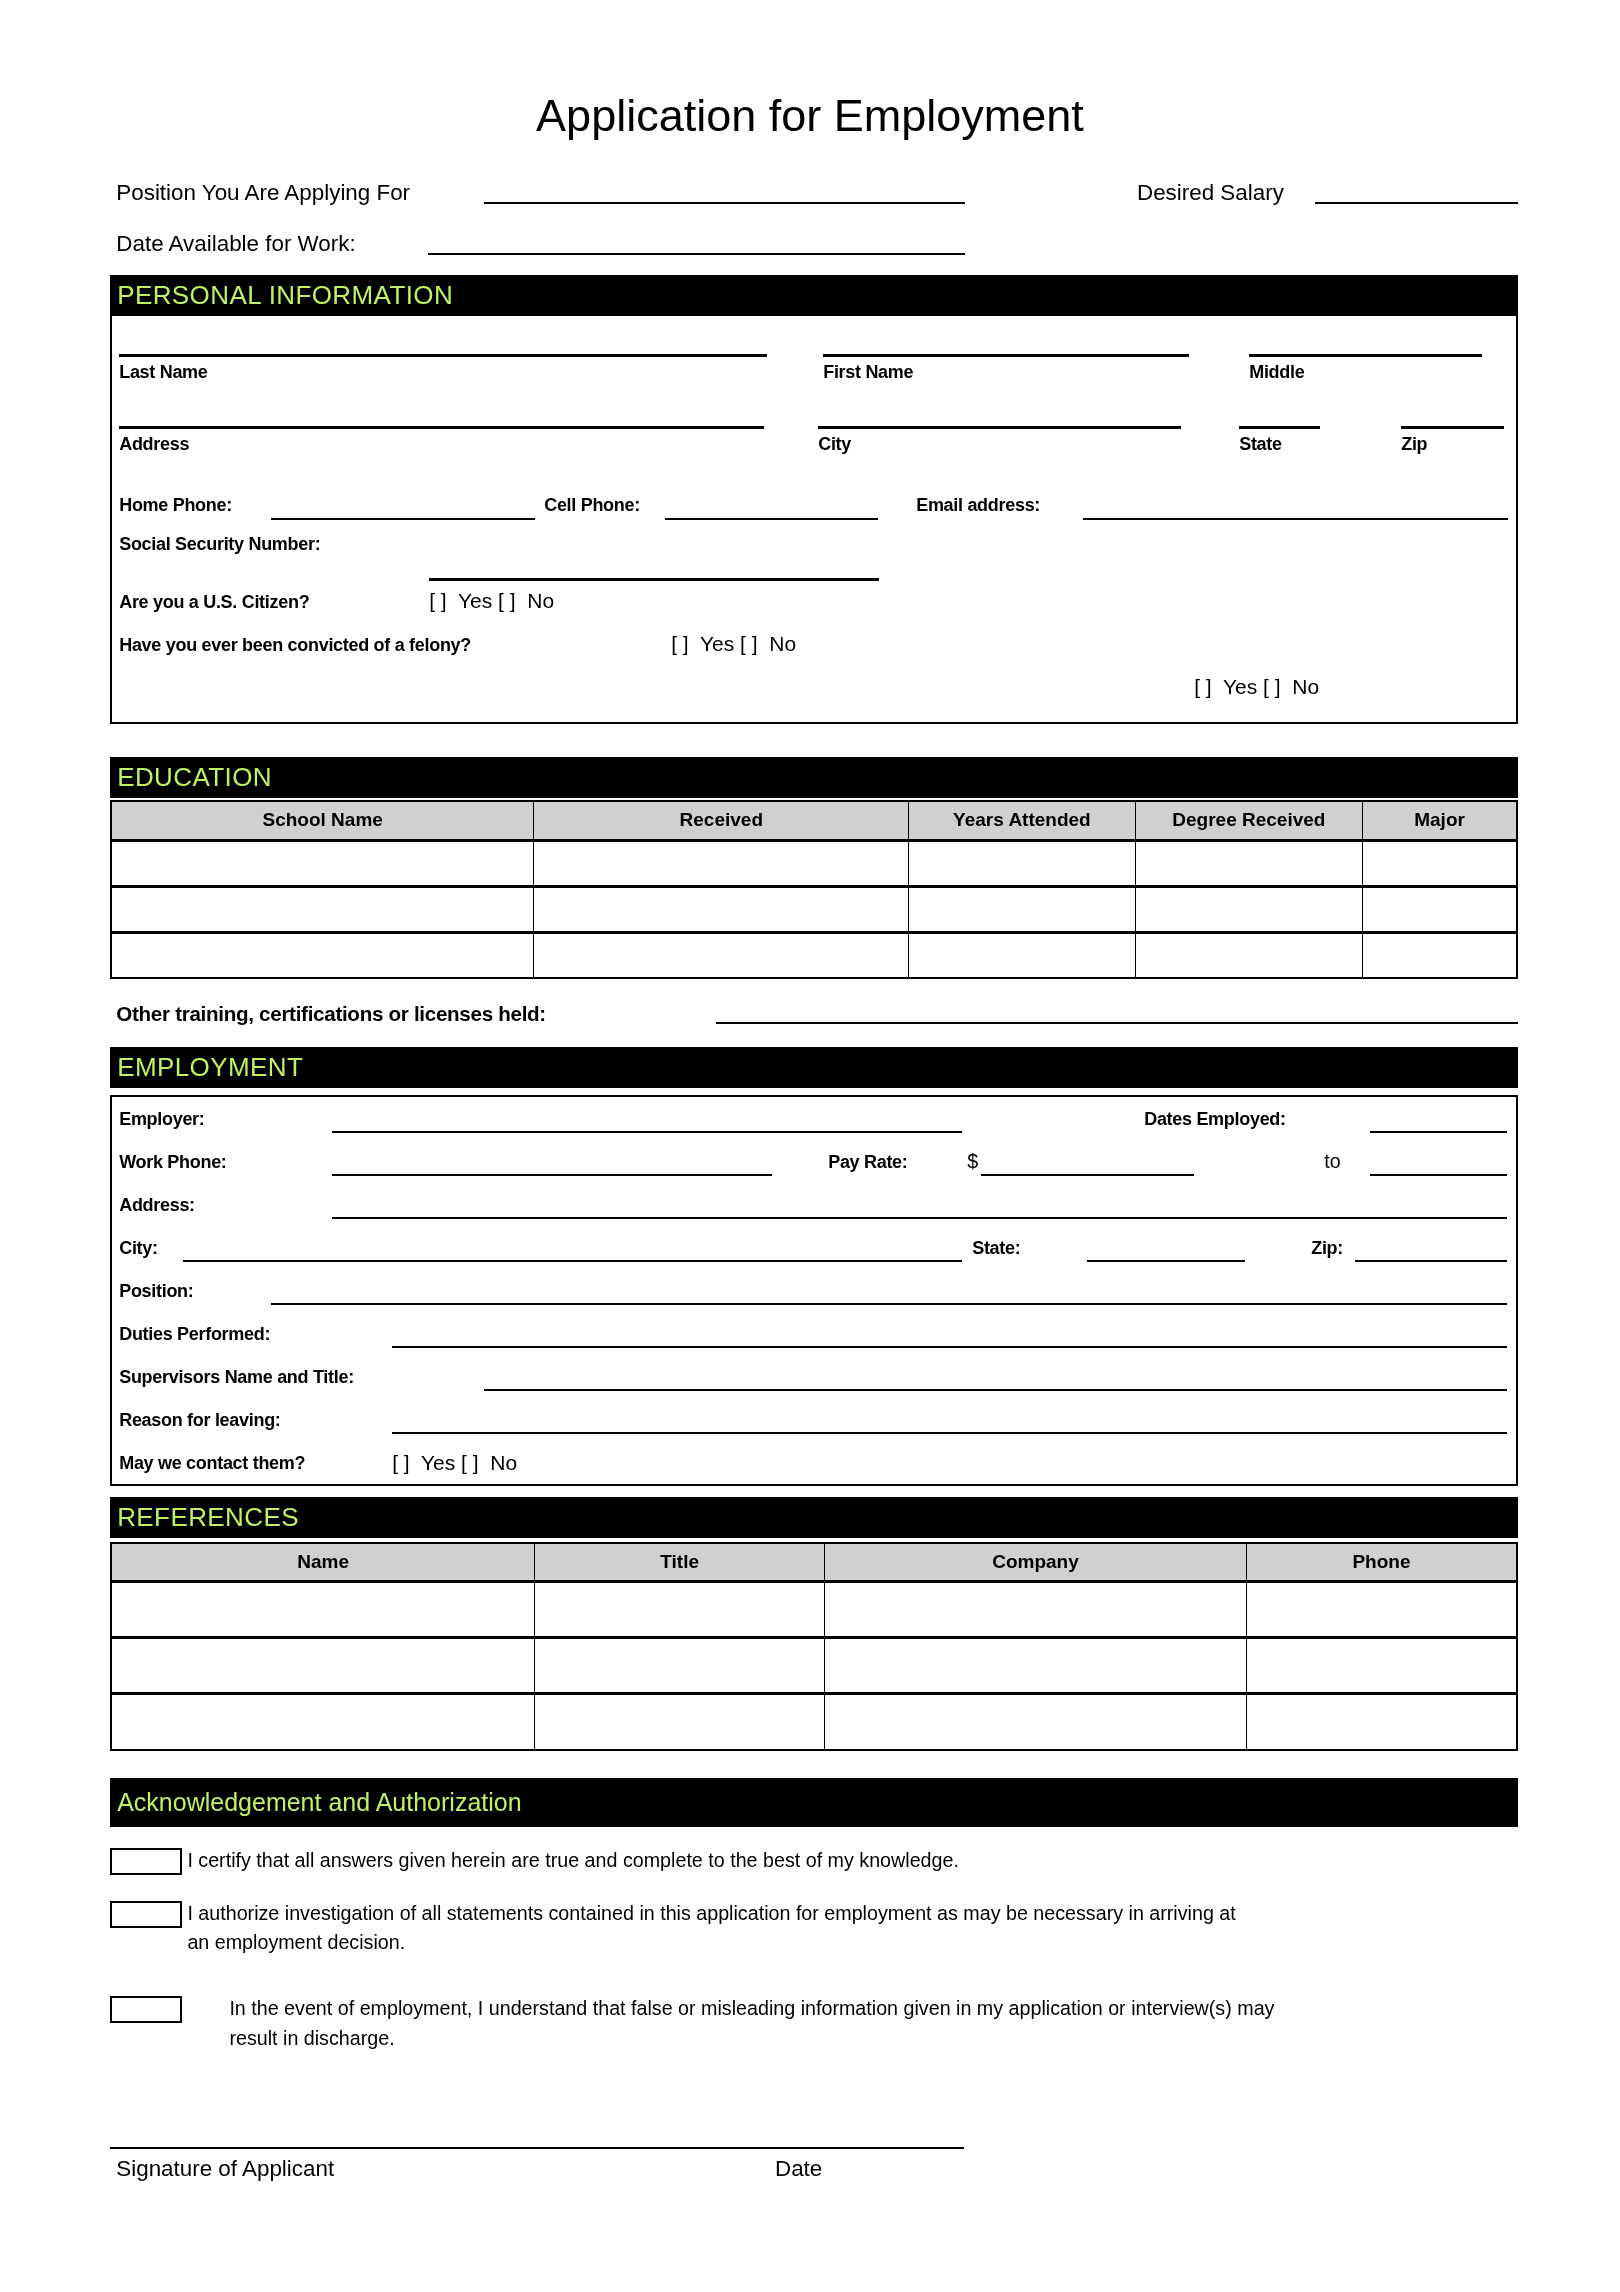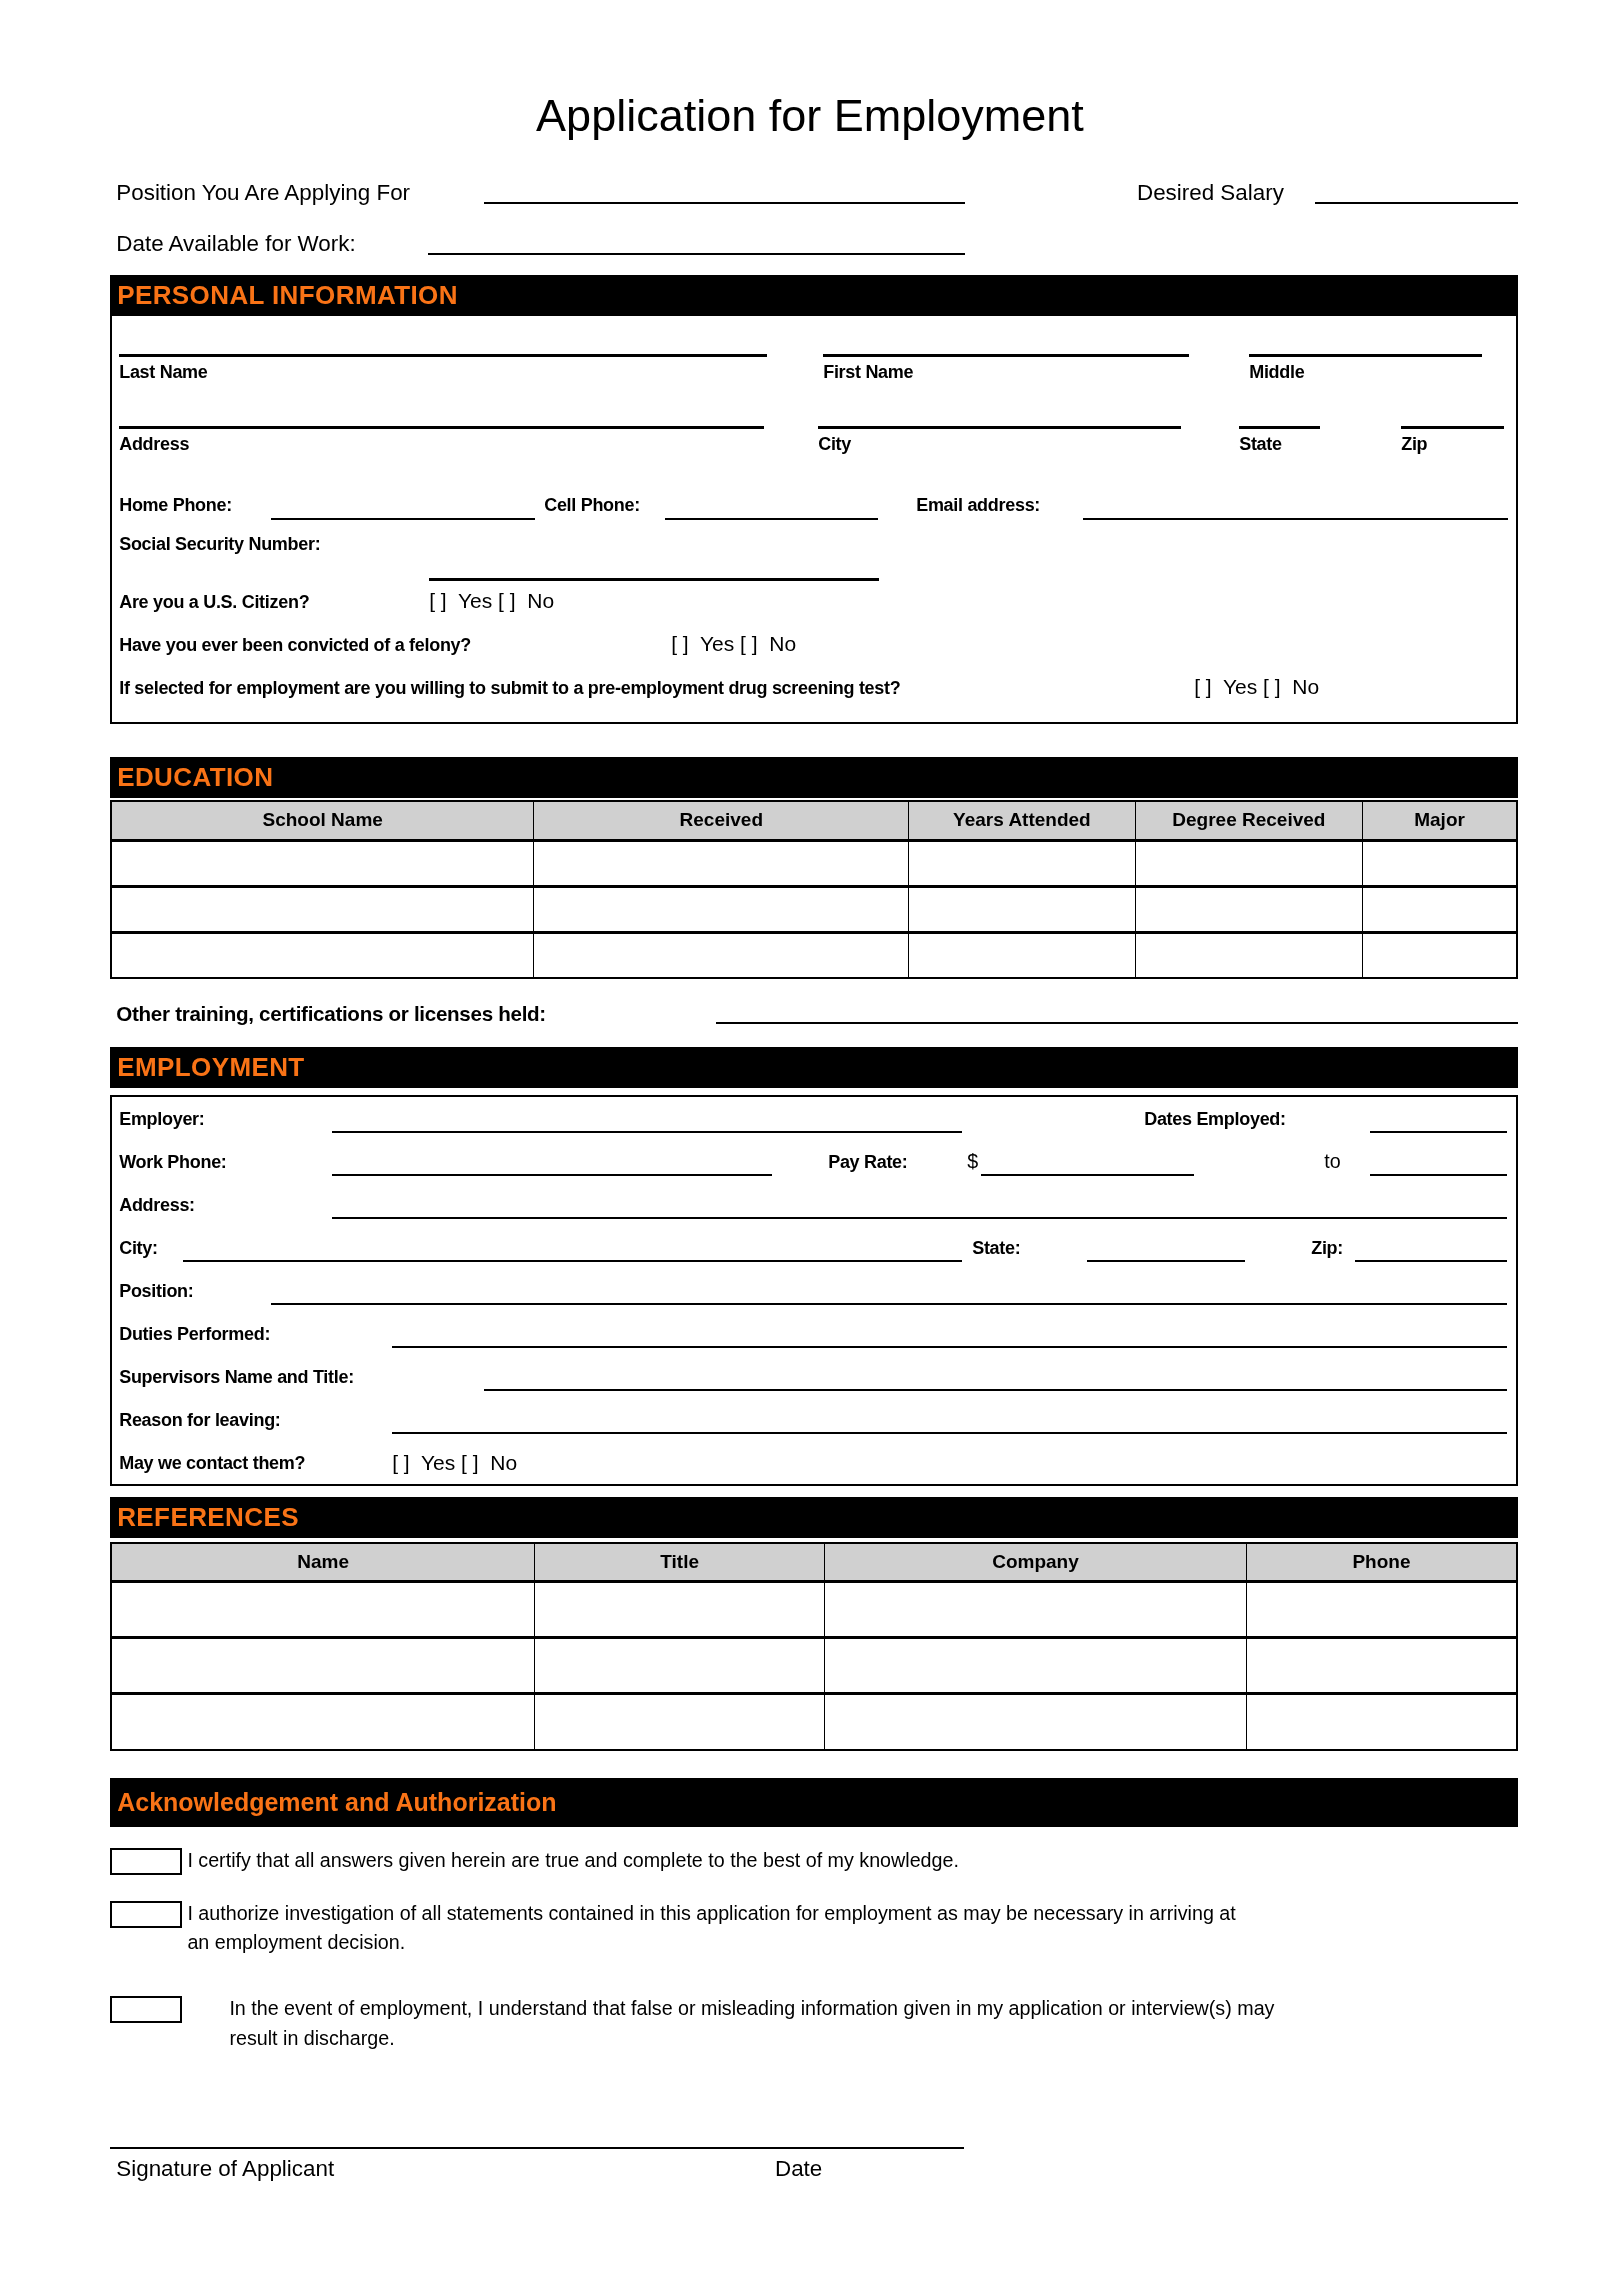--- a/index.html
+++ b/index.html
@@ -15,22 +15,22 @@
   .abs { position:absolute; }
 
   .toplabel { font-size:22.4px; font-weight:400; white-space:nowrap; }
   .blabel { font-size:18px; font-weight:700; letter-spacing:-0.3px; white-space:nowrap; }
   .yesno { font-size:21px; font-weight:400; white-space:pre; }
 
   .wline  { border-bottom:2.7px solid #000; }
   .wline4 { border-bottom:3.6px solid #000; }
 
   .bar {
-    background:#000; color:#f97316; height:41px; line-height:41px;
-    padding-left:7.2px; font-size:26px; font-weight:700; letter-spacing:0.4px;
+    background:#000; color:#bef264; height:41px; line-height:41px;
+    padding-left:7.2px; font-size:26px; font-weight:400; letter-spacing:0.4px;
   }
   .bar.ack { height:49px; line-height:49px; font-size:25px; letter-spacing:0px; }
 
   
   .row1 { margin-top:30px; height:39px; }
   .row2 { margin-top:12.5px; height:39px; }
   .pbar { margin-top:12.5px; }
 
   
   .pbox { border:2.7px solid #000; border-top:none; padding:0 7.2px 14.3px 7.2px; }
@@ -161,21 +161,20 @@
         <span class="blabel abs" style="left:0; bottom:9px;">Are you a U.S. Citizen?</span>
         <span class="yesno abs" style="left:310px; bottom:9px;">[ ]  Yes [ ]  No</span>
       </div>
 
       <div class="qrow2 rel">
         <span class="blabel abs" style="left:0; bottom:9px;">Have you ever been convicted of a felony?</span>
         <span class="yesno abs" style="left:552px; bottom:9px;">[ ]  Yes [ ]  No</span>
       </div>
 
       <div class="qrow3 rel">
-        <span class="blabel abs" style="left:0; bottom:9px;">If selected for employment are you willing to submit to a pre-employment drug screening test?</span>
         <span class="yesno abs" style="left:1075px; bottom:9px;">[ ]  Yes [ ]  No</span>
       </div>
     </div>
 
     <div class="bar ebar" style="margin-top:33px;">EDUCATION</div>
 
     <table class="gridtable edu edutable">
       <colgroup>
           <col style="width:422px">
           <col style="width:374px">

